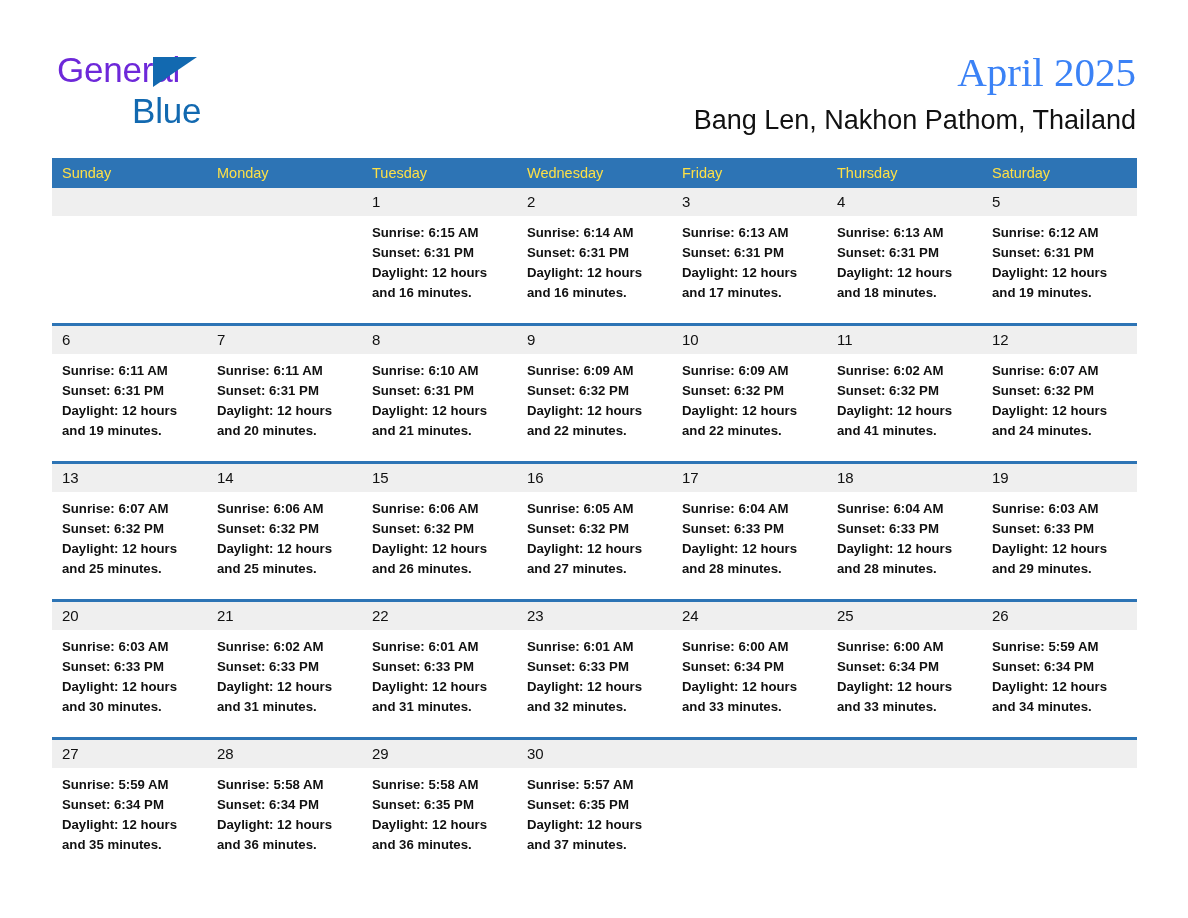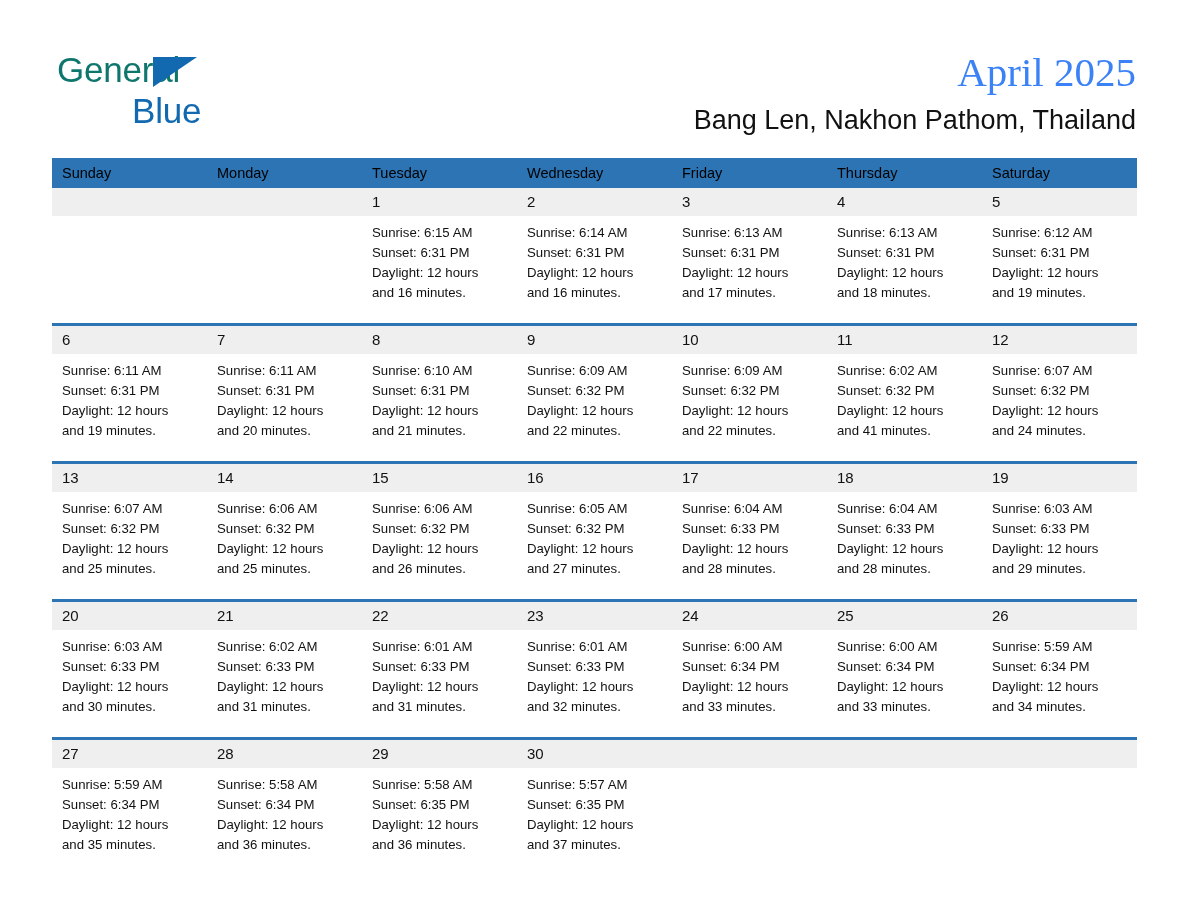--- a/index.html
+++ b/index.html
@@ -35,21 +35,21 @@
     top: 50px;
     width: 330px;
     height: 80px;
   }
   .logo-general {
     position: absolute;
     left: 0;
     top: 0;
     font-size: 35px;
     line-height: 40px;
-    color: #0f766e;
+    color: #6d28d9;
     letter-spacing: -0.2px;
     font-weight: 400;
   }
   .logo-tri {
     position: absolute;
     left: 96px;
     top: 7px;
     width: 0;
     height: 0;
     border-left: 44px solid #1269b0;
@@ -101,21 +101,21 @@
     display: flex;
     width: 1085px;
     height: 30px;
     background: #2d74b5;
   }
   .weekday-cell {
     flex: 1 1 0;
     padding-left: 10px;
     display: flex;
     align-items: center;
-    color: #000000;
+    color: #fde047;
     font-size: 14.5px;
     line-height: 18px;
     box-sizing: border-box;
   }
 
   .week {
     width: 1085px;
     border-top: 3px solid #2d74b5;
   }
   .week:first-of-type {
@@ -143,20 +143,21 @@
     height: 107px;
     background: #ffffff;
   }
   .det-cell {
     flex: 1 1 0;
     padding: 7px 10px 0 10px;
     box-sizing: border-box;
     font-size: 13.2px;
     line-height: 20px;
     color: #111111;
+    font-weight: bold;
   }
   .det-line {
     display: block;
     white-space: nowrap;
   }
   .det-cell.empty { }
 </style>
 </head>
 <body>
 

